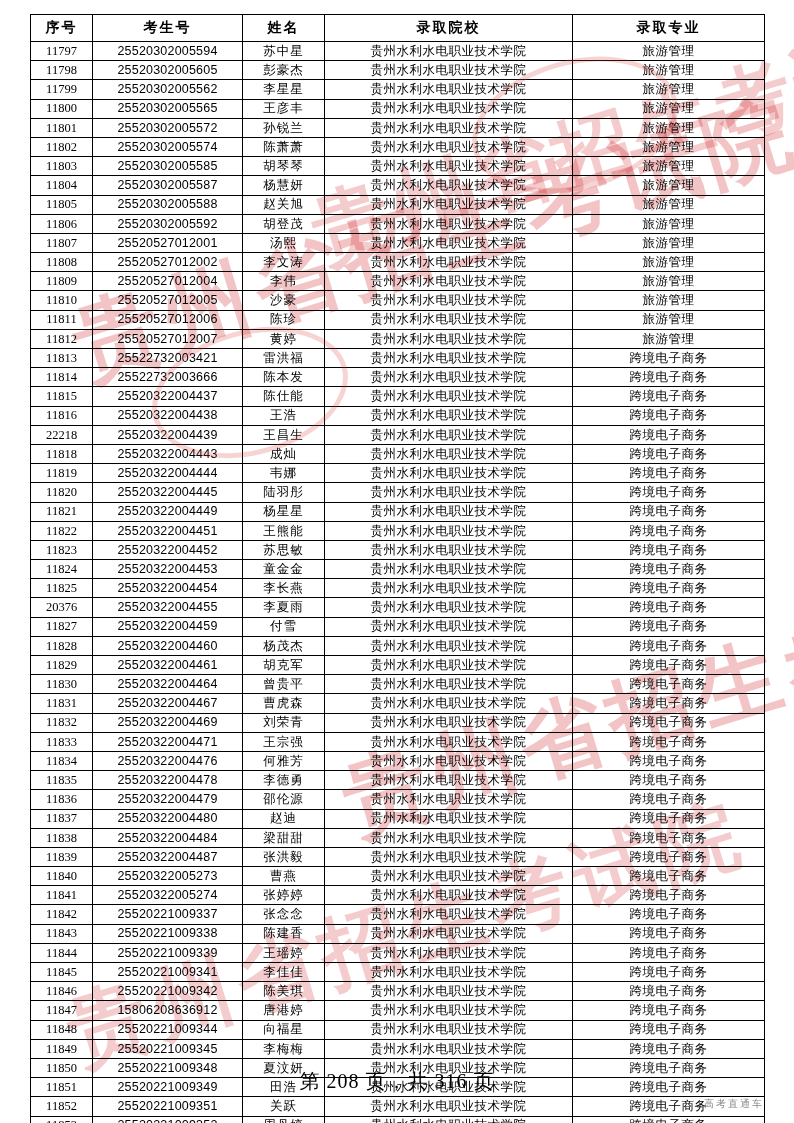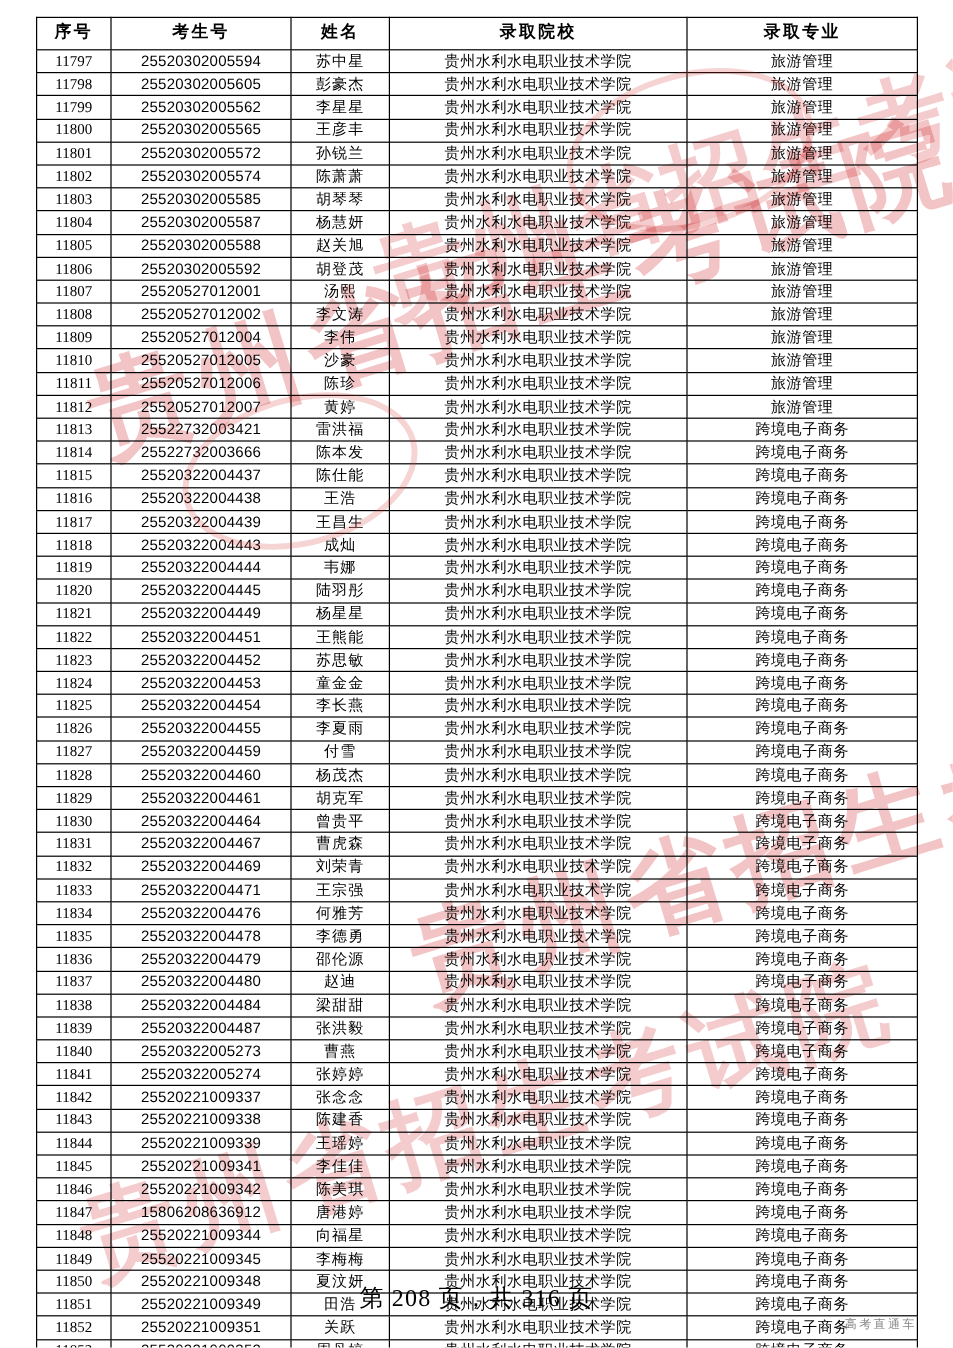--- a/index.html
+++ b/index.html
@@ -295,21 +295,21 @@
           <td class="major">跨境电子商务</td>
         </tr>
         <tr>
           <td class="idx">11816</td>
           <td class="num">25520322004438</td>
           <td class="name">王浩</td>
           <td class="school">贵州水利水电职业技术学院</td>
           <td class="major">跨境电子商务</td>
         </tr>
         <tr>
-          <td class="idx">11817</td>
+          <td class="idx">22218</td>
           <td class="num">25520322004439</td>
           <td class="name">王昌生</td>
           <td class="school">贵州水利水电职业技术学院</td>
           <td class="major">跨境电子商务</td>
         </tr>
         <tr>
           <td class="idx">11818</td>
           <td class="num">25520322004443</td>
           <td class="name">成灿</td>
           <td class="school">贵州水利水电职业技术学院</td>
@@ -358,21 +358,21 @@
           <td class="major">跨境电子商务</td>
         </tr>
         <tr>
           <td class="idx">11825</td>
           <td class="num">25520322004454</td>
           <td class="name">李长燕</td>
           <td class="school">贵州水利水电职业技术学院</td>
           <td class="major">跨境电子商务</td>
         </tr>
         <tr>
-          <td class="idx">11826</td>
+          <td class="idx">20376</td>
           <td class="num">25520322004455</td>
           <td class="name">李夏雨</td>
           <td class="school">贵州水利水电职业技术学院</td>
           <td class="major">跨境电子商务</td>
         </tr>
         <tr>
           <td class="idx">11827</td>
           <td class="num">25520322004459</td>
           <td class="name">付雪</td>
           <td class="school">贵州水利水电职业技术学院</td>

